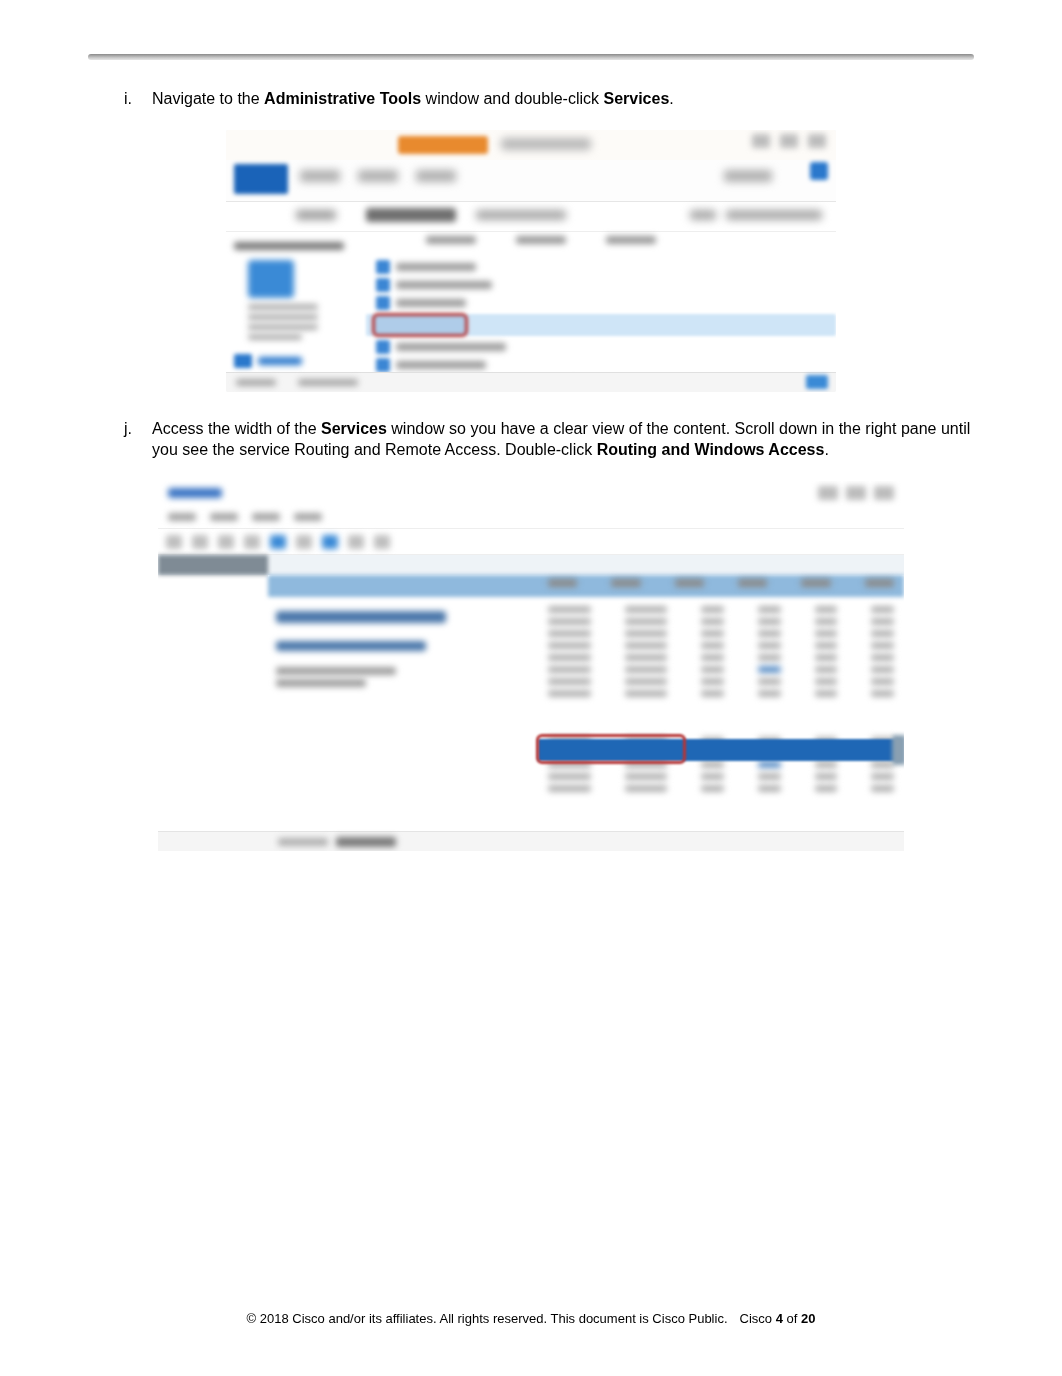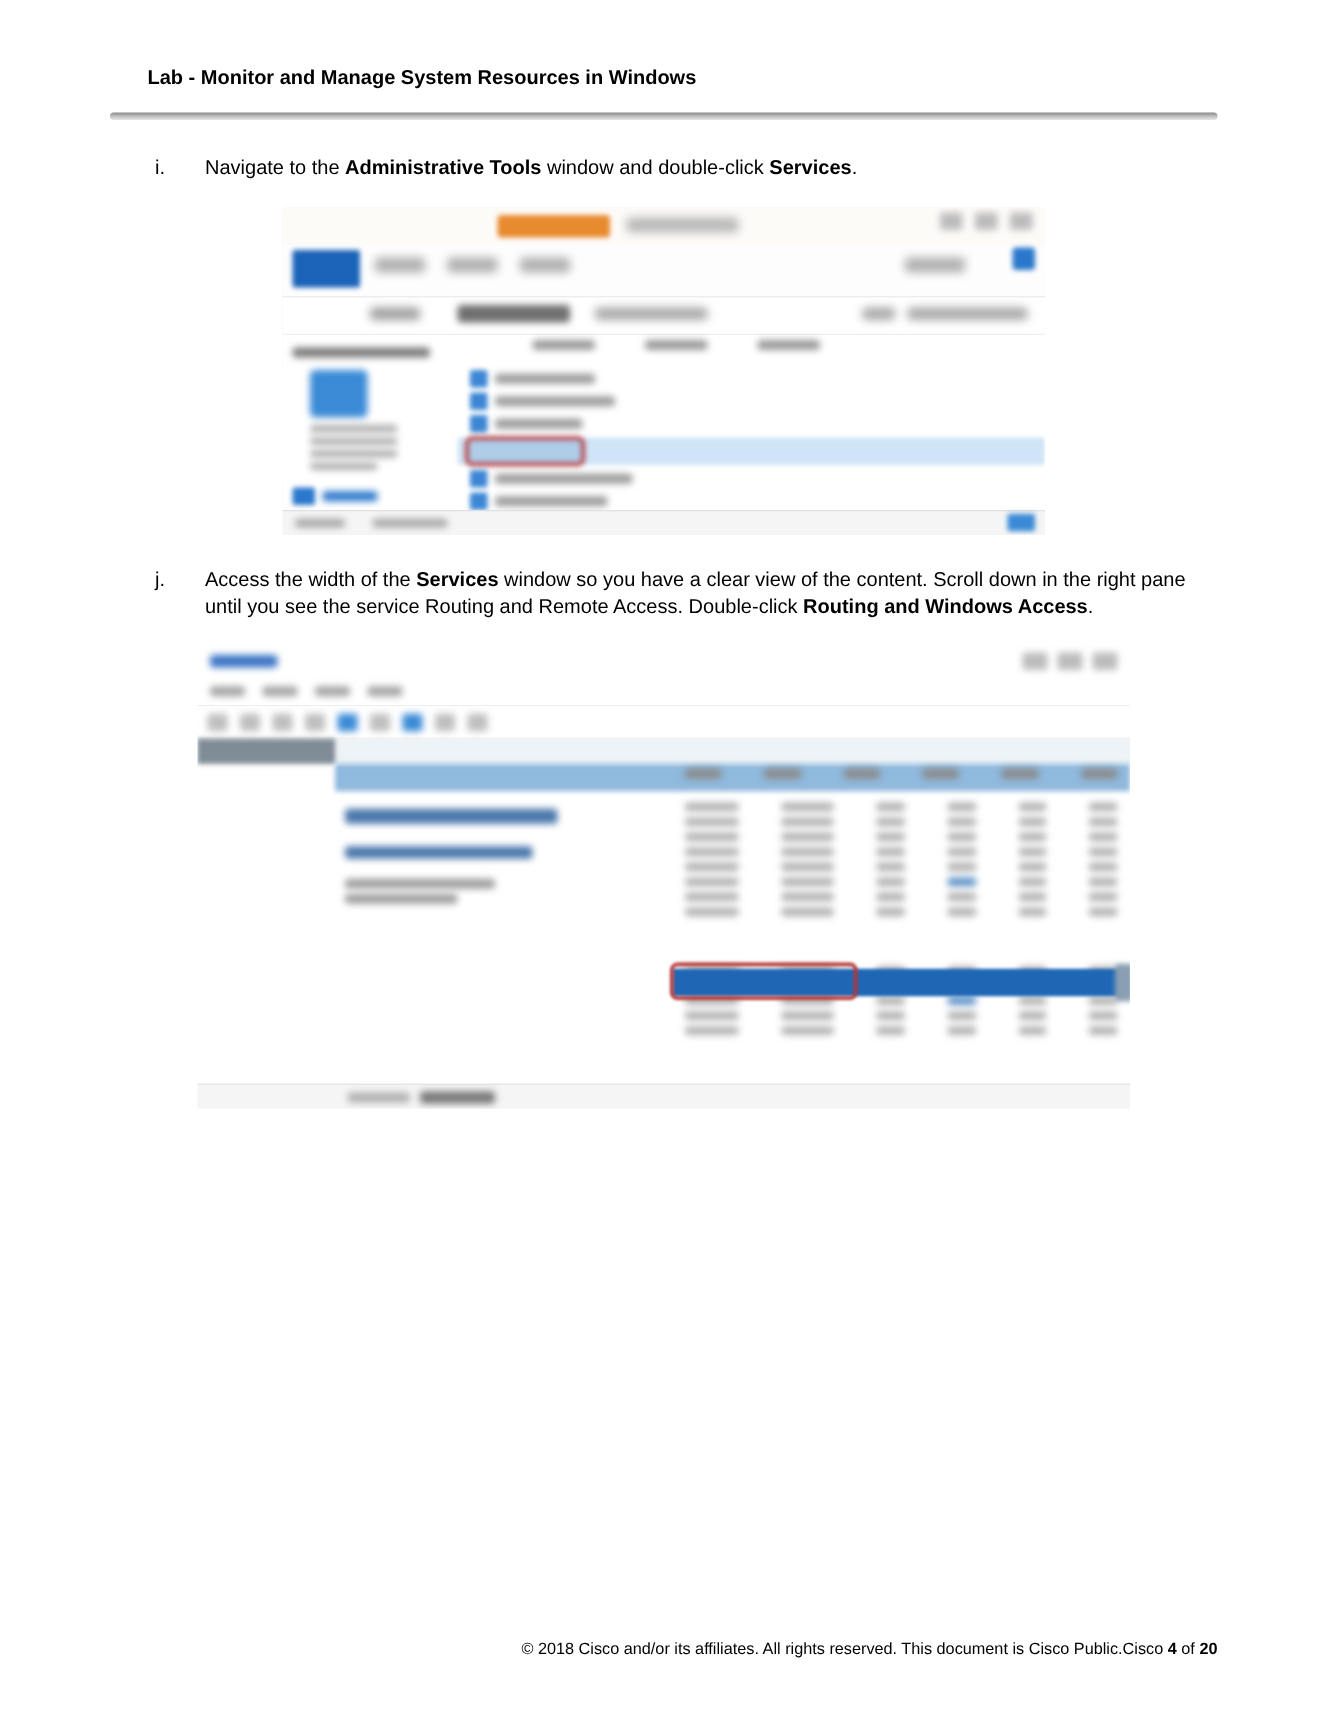--- a/index.html
+++ b/index.html
@@ -36,21 +36,20 @@
     margin-bottom: 20px;
     padding-left: 36px;
   }
   .step .marker {
     width: 28px;
     flex: 0 0 28px;
     text-align: left;
   }
   .step .body {
     flex: 1;
-    margin-left: 12px;
   }
   .bold { font-weight: bold; }
   
   .shot1-wrap {
     width: 610px;
     height: 262px;
     margin: 0 auto 26px auto;
     position: relative;
     filter: blur(0.4px);
   }
@@ -207,31 +206,31 @@
   }
   .s2-footer { height:20px; background:#f5f5f5; border-top:1px solid #e4e4e4; position:relative;}
   .s2-footer .ft { position:absolute; left:120px; top:5px; display:flex; gap:8px; align-items:center;}
   .s2-footer .ft .a { width:50px; height:8px; background:#b0b0b0; filter:blur(3px); border-radius:3px;}
   .s2-footer .ft .b { width:60px; height:10px; background:#7a7a7a; filter:blur(3px); border-radius:3px;}
 
   
   .page-footer {
     position: absolute;
     left: 88px; right: 88px; bottom: 50px;
-    display: flex; justify-content: flex-end;
+    display: flex; justify-content: center;
     font-size: 13px;
     color: #000;
+    gap: 12px;
   }
 </style>
 </head>
 <body>
 
 <div class="page">
 
-  <div class="title-row">Lab - Monitor and Manage System Resources in Windows</div>
   <div class="hr-bar"></div>
 
   <div class="step">
     <div class="marker">i.</div>
     <div class="body">
       <span>Navigate to the </span><span class="bold">Administrative Tools</span><span> window and double-click </span><span class="bold">Services</span><span>.</span>
     </div>
   </div>
 
   <div class="shot1-wrap">

